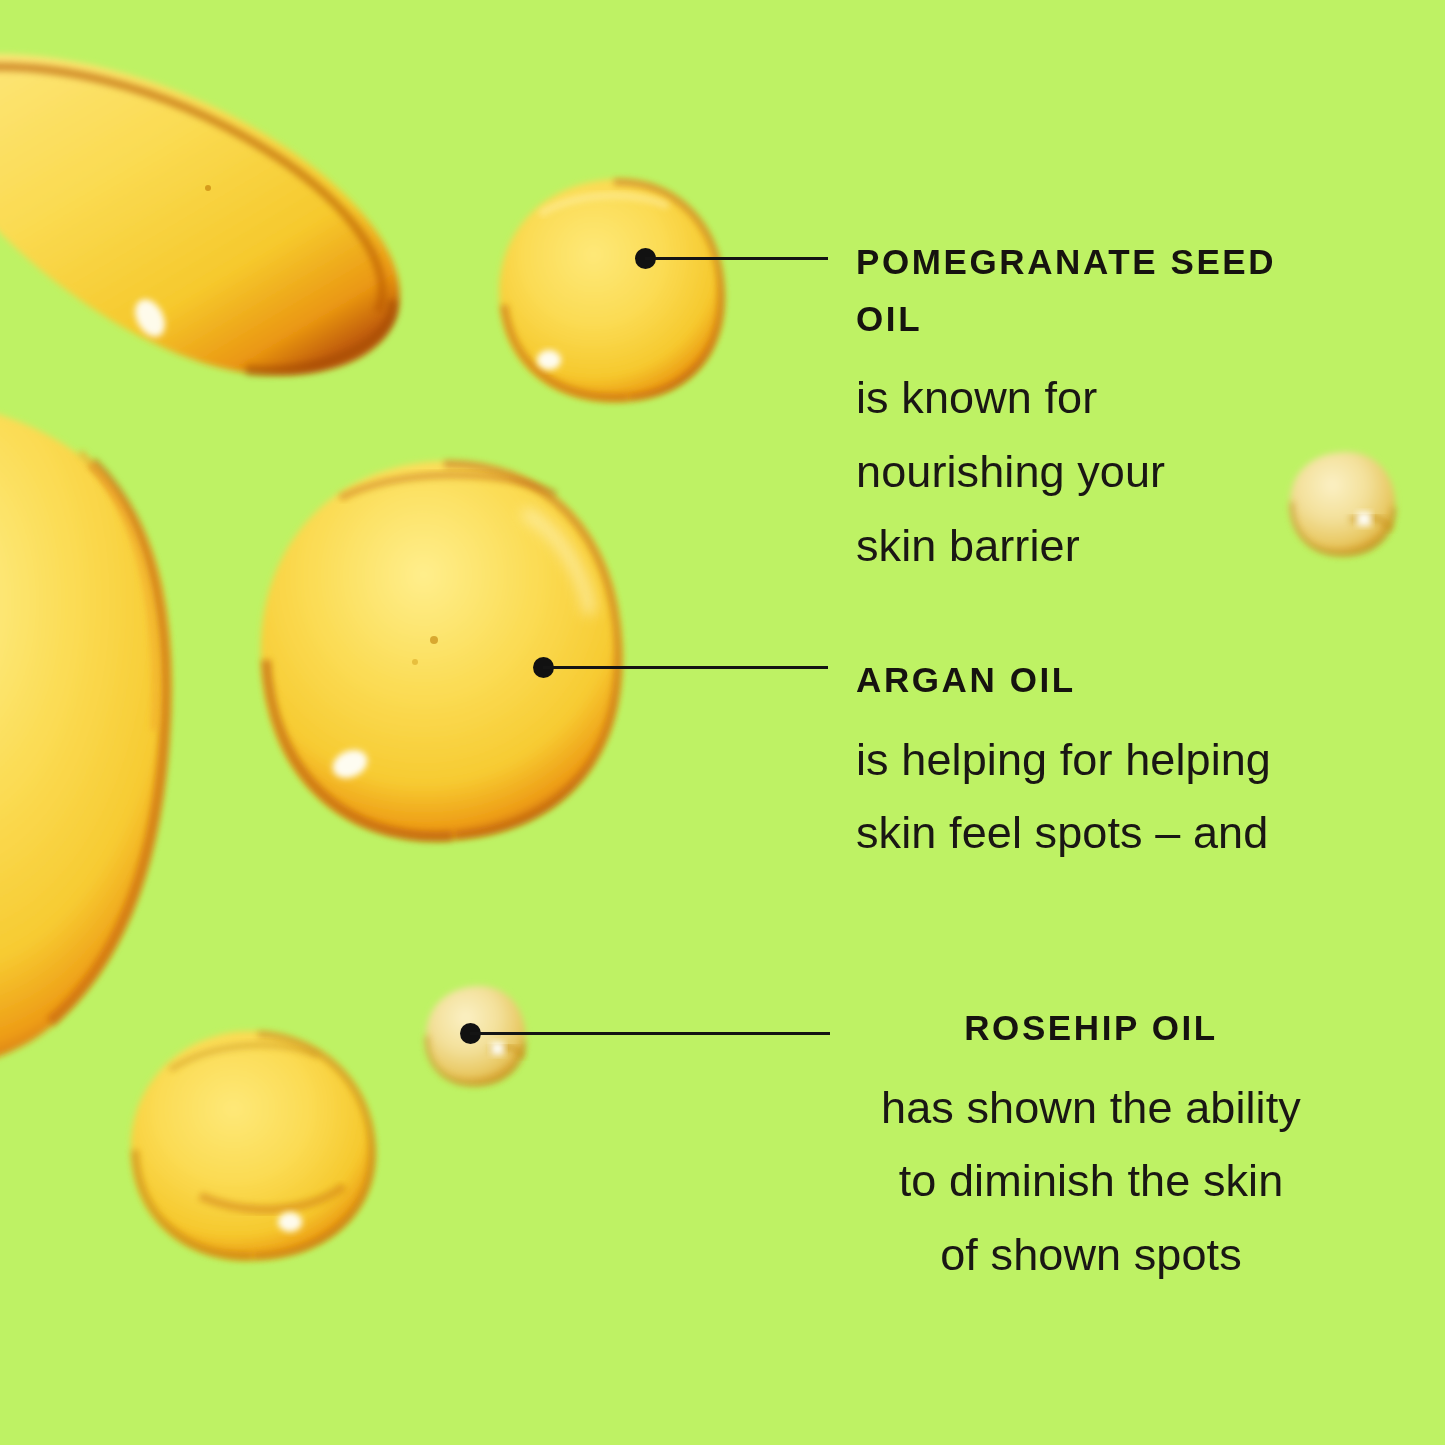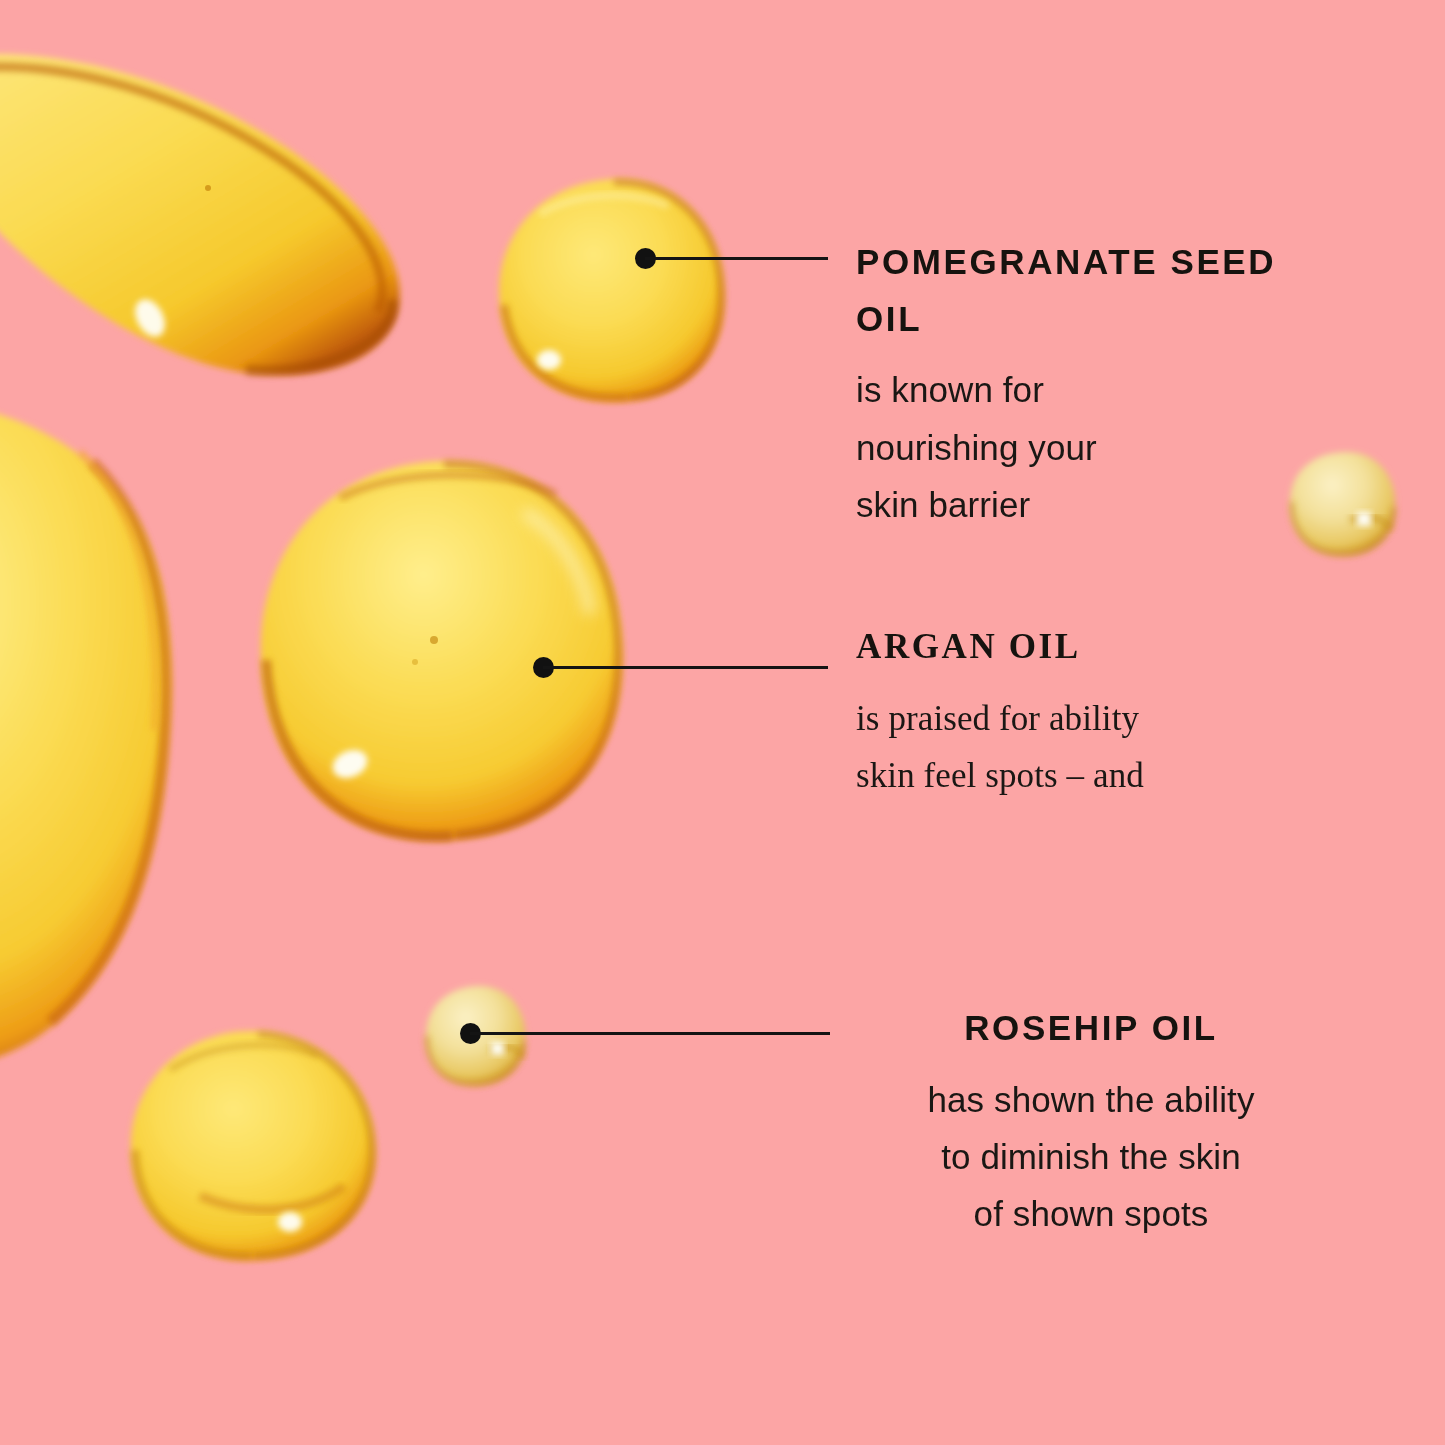--- a/index.html
+++ b/index.html
@@ -5,21 +5,21 @@
   html, body {
     margin: 0;
     padding: 0;
     background: #ffffff;
   }
   #canvas {
     position: relative;
     width: 1445px;
     height: 1445px;
     overflow: hidden;
-    background: #fca5a5;
+    background: #bef264;
     font-family: "Liberation Sans", sans-serif;
   }
 
   
   #droplets {
     position: absolute;
     inset: 0;
     width: 1445px;
     height: 1445px;
     pointer-events: none;
@@ -49,30 +49,30 @@
     color: #16130f;
     font-size: 35px;
     font-weight: bold;
     letter-spacing: 2.6px;
     line-height: 1.62;
     margin: 0 0 14px 0;
     text-transform: uppercase;
   }
   .info-body {
     color: #1a1714;
-    font-size: 35px;
+    font-size: 45px;
     font-weight: 400;
     line-height: 1.64;
     letter-spacing: 0.1px;
     margin: 0;
   }
   .info-body span { display: block; }
 
   #block-pomegranate { top: 234px; }
-  #block-argan       { top: 619px; font-family: Liberation Serif, serif; }
+  #block-argan       { top: 652px; }
   #block-rosehip     { top: 1000px; text-align: center; }
 </style>
 </head>
 <body>
 
 <div id="canvas">
 
   <svg id="droplets" viewBox="0 0 1445 1445">
     <defs>
       <radialGradient id="gCore" cx="42%" cy="34%" r="72%">
@@ -190,21 +190,21 @@
     <p class="info-body">
       <span>is known for</span>
       <span>nourishing your</span>
       <span>skin barrier</span>
     </p>
   </div>
 
   <div class="info-block" id="block-argan">
     <h2 class="info-title">ARGAN OIL</h2>
     <p class="info-body">
-      <span>is praised for ability</span>
+      <span>is helping for helping</span>
       <span>skin feel spots – and</span>
     </p>
   </div>
 
   <div class="info-block" id="block-rosehip">
     <h2 class="info-title">ROSEHIP OIL</h2>
     <p class="info-body">
       <span>has shown the ability</span>
       <span>to diminish the skin</span>
       <span>of shown spots</span>

